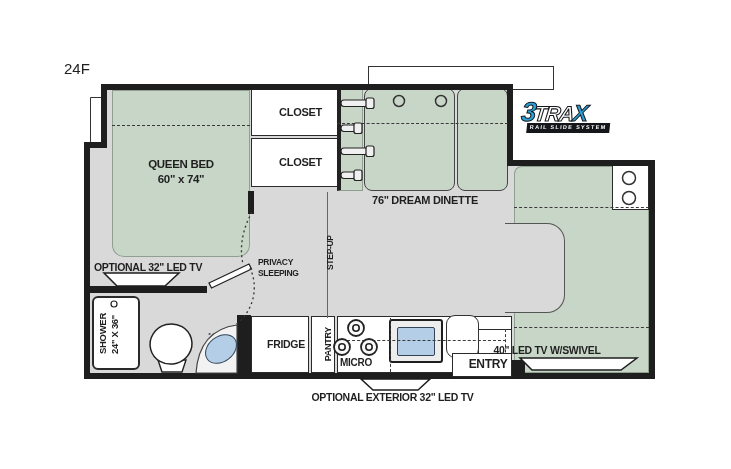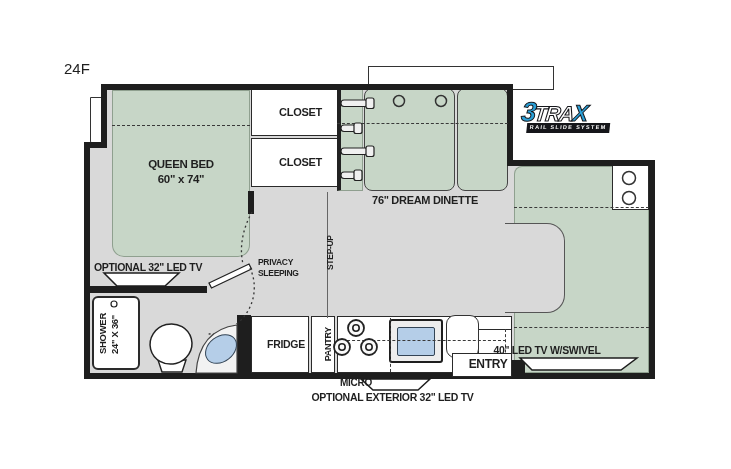--- a/index.html
+++ b/index.html
@@ -87,21 +87,21 @@
     <div>24" X 36"</div>
   </div>
 
   <div class="whitebox" style="left:251px;top:316px;width:58px;height:57px;">
     <div class="lbl" style="position:static;font-size:10.5px;">FRIDGE</div>
   </div>
   <div class="whitebox" style="left:311px;top:316px;width:24px;height:57px;">
     <div class="lbl vert" style="position:static;font-size:9px;">PANTRY</div>
   </div>
   <div class="whitebox" style="left:337px;top:316px;width:175px;height:57px;"></div>
-  <div class="lbl" style="left:330px;top:356px;width:52px;font-size:10px;z-index:7;margin-top:20px;">MICRO</div>
+  <div class="lbl" style="left:330px;top:356px;width:52px;font-size:10px;z-index:7;">MICRO</div>
   <div class="abs" style="left:389px;top:319px;width:54px;height:44px;background:#ededed;border:2px solid #1e1e1e;border-radius:3px;z-index:2;box-sizing:border-box;"></div>
   <div class="abs" style="left:397px;top:327px;width:38px;height:29px;background:#b5cee8;border:1px solid #334455;border-radius:2px;z-index:3;box-sizing:border-box;"></div>
   <div class="abs" style="left:446px;top:315px;width:33px;height:43px;background:#fff;border:1.4px solid #333;border-radius:9px;z-index:3;box-sizing:border-box;"></div>
   <div class="whitebox" style="left:478px;top:329px;width:34px;height:28px;border-width:1.2px;"></div>
 
   <div class="whitebox" style="left:452px;top:353px;width:60px;height:24px;border-width:1.2px;z-index:5;">
     <div class="lbl" style="position:static;font-size:12px;">ENTRY</div>
   </div>
 
   <div class="green" style="left:514px;top:166px;width:135px;height:207px;border-radius:8px 0 0 0;"></div>

